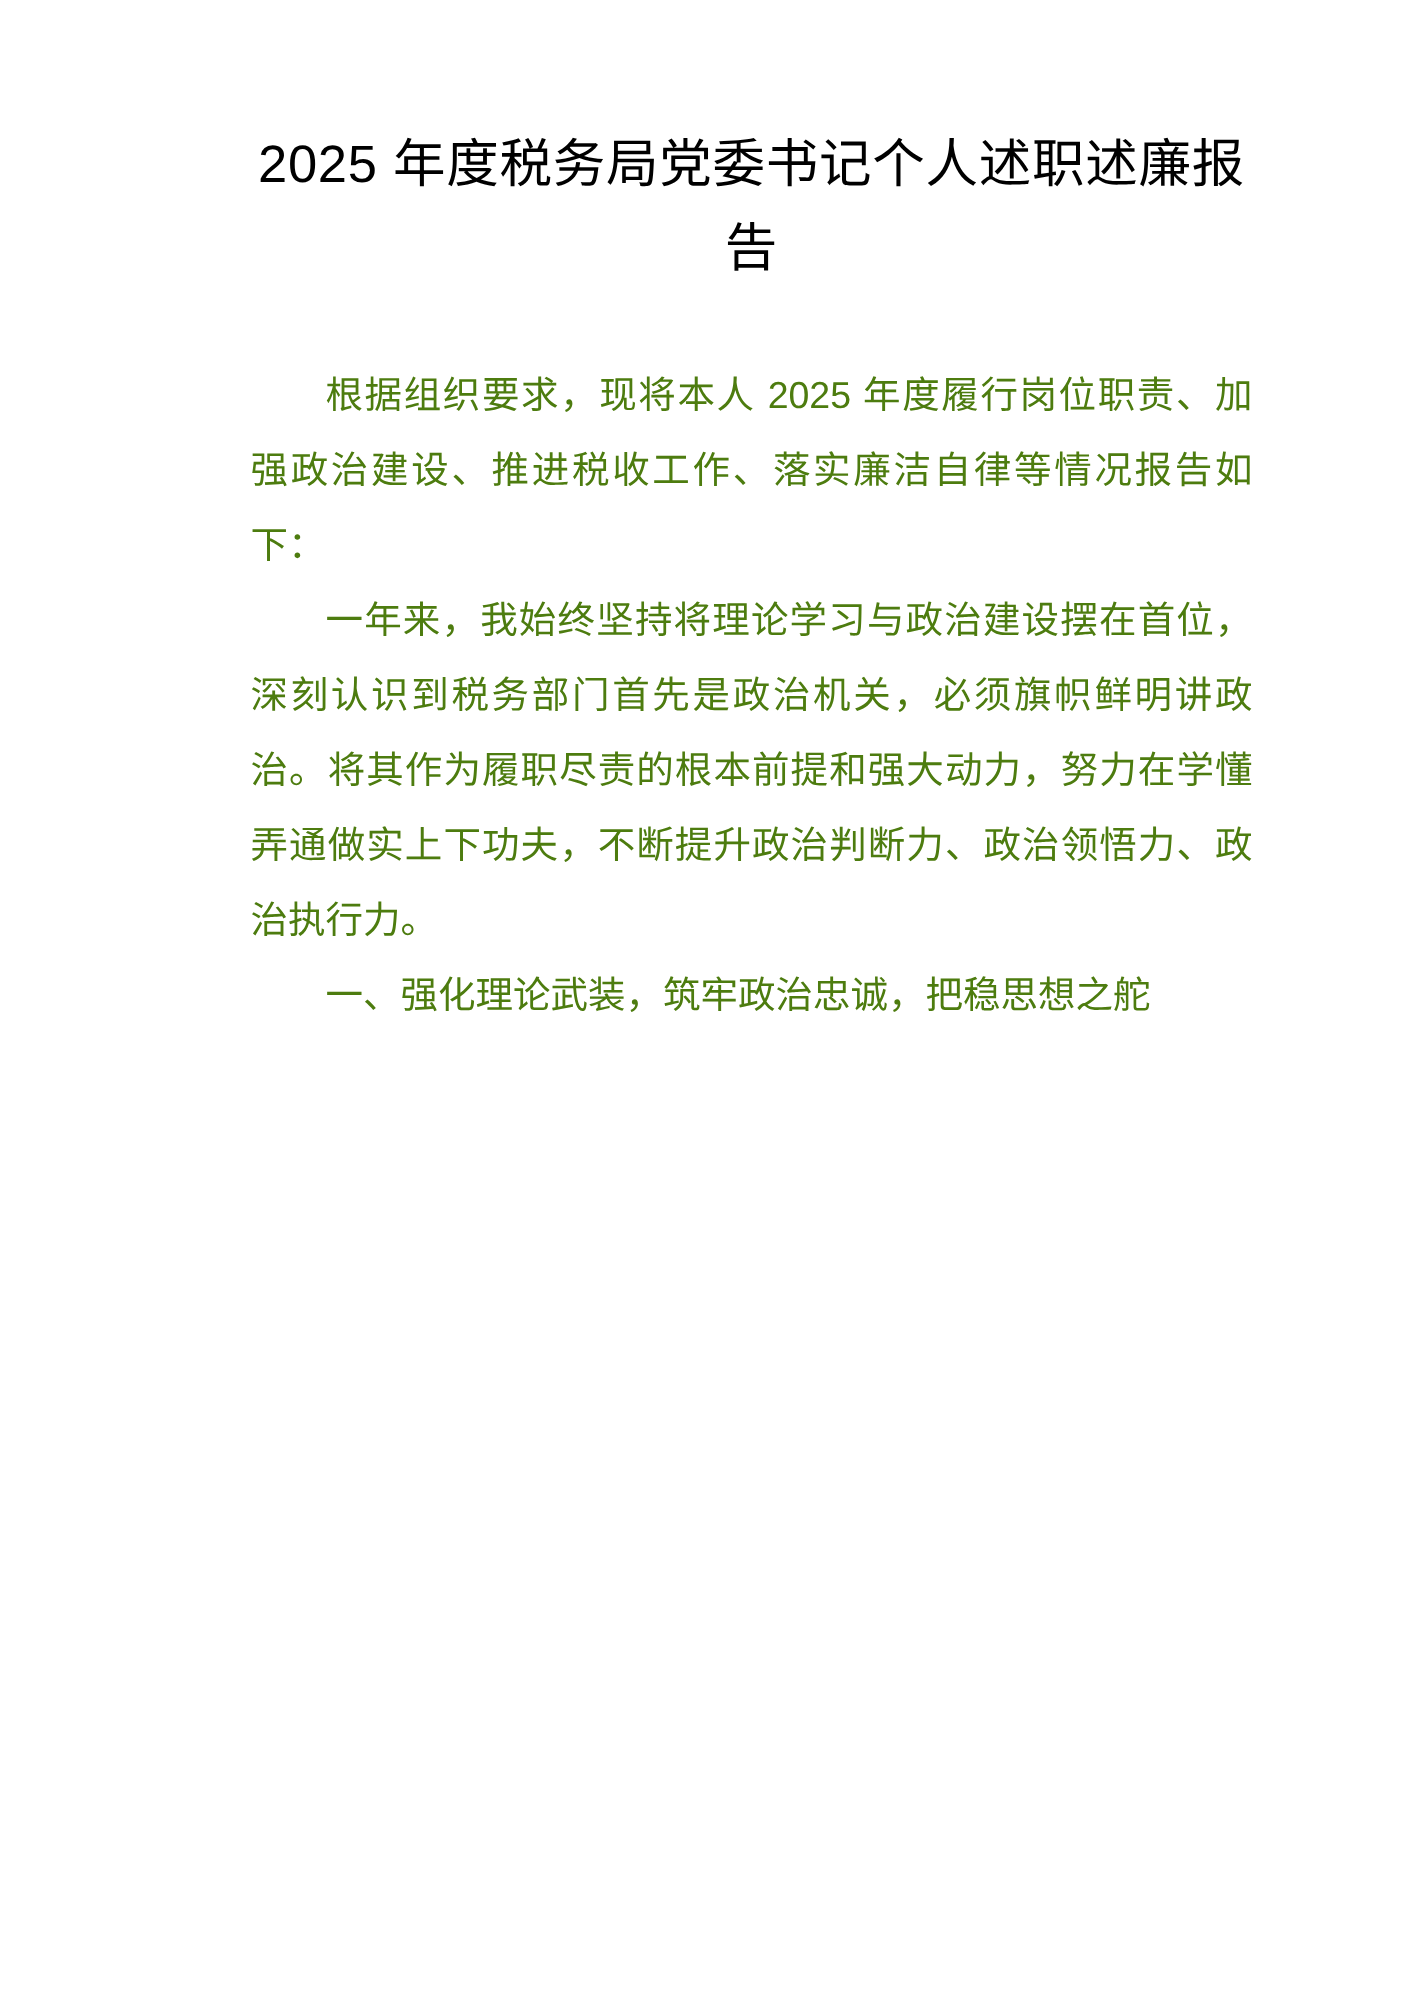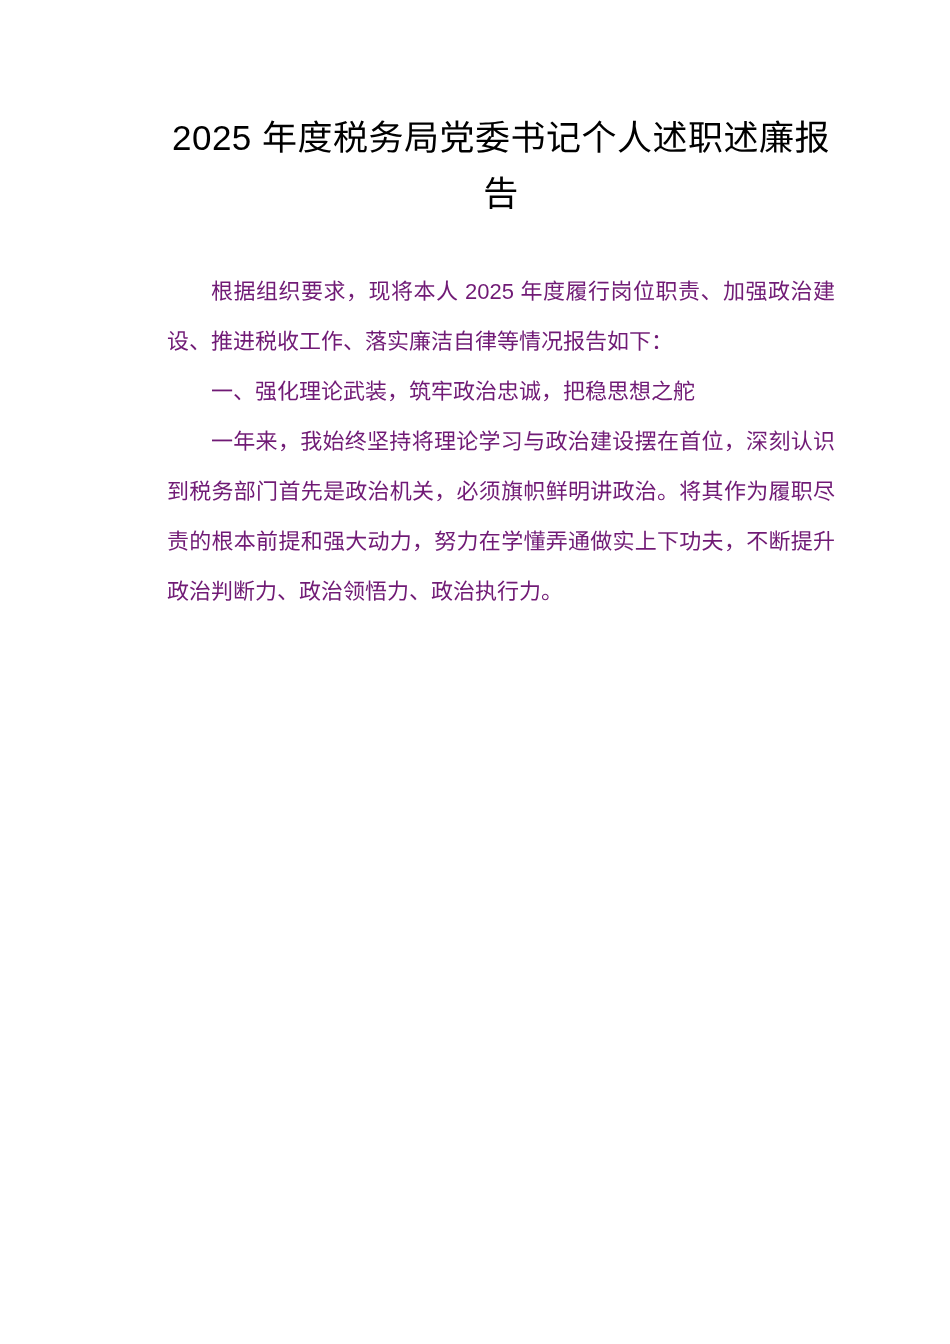--- a/index.html
+++ b/index.html
@@ -25,32 +25,32 @@
     top: 0;
     width: 668px;
   }
   .doc-title {
     font-size: 35px;
     line-height: 56px;
     text-align: center;
     font-weight: 400;
     letter-spacing: 0.5px;
     margin: 0;
-    padding-top: 110px;
+    padding-top: 82px;
     color: #000000;
     word-break: break-all;
   }
   .para {
-    font-size: 22px;
+    font-size: 25px;
     line-height: 50px;
     text-align: justify;
     text-align-last: left;
     text-justify: inter-character;
     margin: 0;
-    color: #701a75;
+    color: #4d7c0f;
     word-break: break-all;
     letter-spacing: 0px;
   }
   .para.indent {
     text-indent: 2em;
   }
   .para.first-para {
     margin-top: 45px;
   }
   .para.heading-para {
@@ -64,20 +64,20 @@
 <body>
 
 <div class="page">
 
   <div class="doc-body">
 
     <h1 class="doc-title">2025 年度税务局党委书记个人述职述廉报告</h1>
 
     <p class="para indent first-para">根据组织要求，现将本人 2025 年度履行岗位职责、加强政治建设、推进税收工作、落实廉洁自律等情况报告如下：</p>
 
+    <p class="para indent">一年来，我始终坚持将理论学习与政治建设摆在首位，深刻认识到税务部门首先是政治机关，必须旗帜鲜明讲政治。将其作为履职尽责的根本前提和强大动力，努力在学懂弄通做实上下功夫，不断提升政治判断力、政治领悟力、政治执行力。</p>
+
     <p class="para indent heading-para">一、强化理论武装，筑牢政治忠诚，把稳思想之舵</p>
-
-    <p class="para indent">一年来，我始终坚持将理论学习与政治建设摆在首位，深刻认识到税务部门首先是政治机关，必须旗帜鲜明讲政治。将其作为履职尽责的根本前提和强大动力，努力在学懂弄通做实上下功夫，不断提升政治判断力、政治领悟力、政治执行力。</p>
 
 
   </div>
 
 </div>
 
 </body></html>

